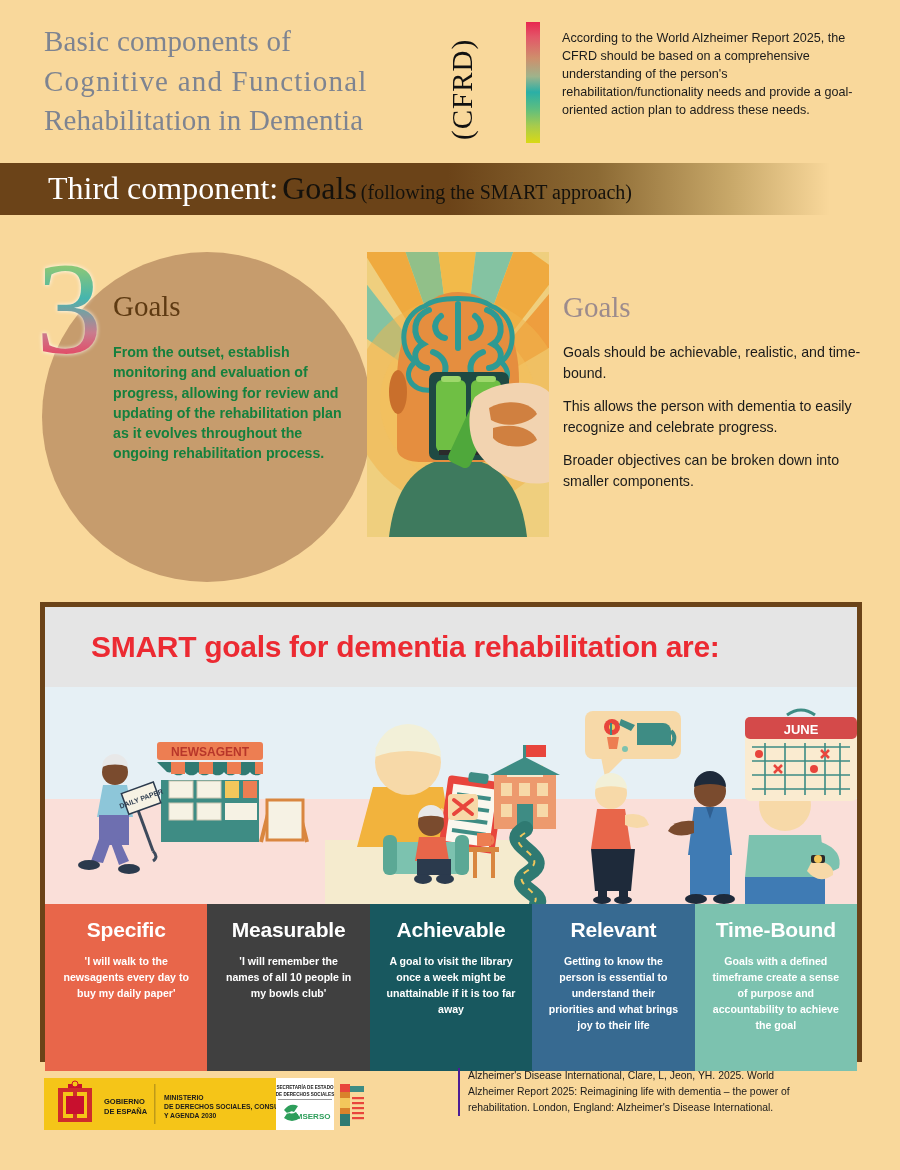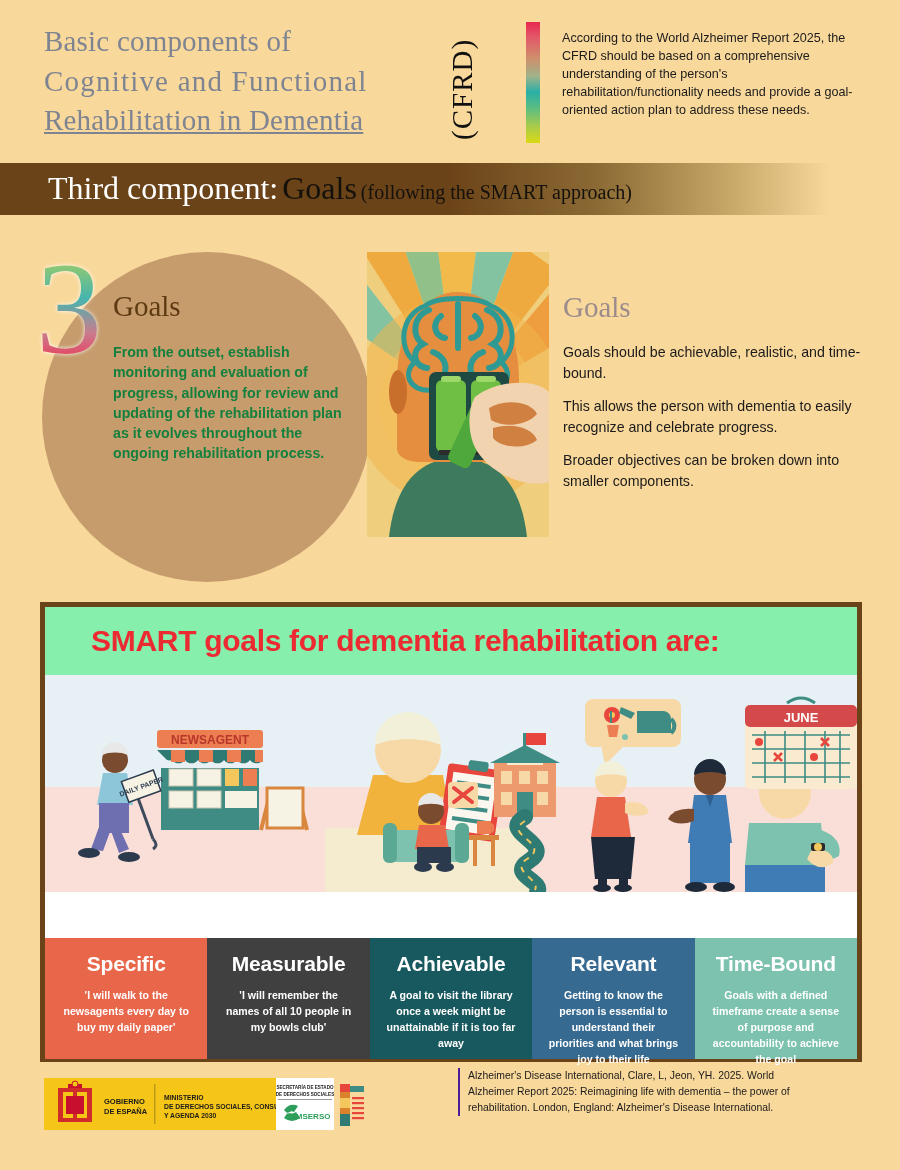--- a/index.html
+++ b/index.html
@@ -15,21 +15,21 @@
   
   .header { position: absolute; left: 0; top: 0; width: 900px; height: 155px; }
   .header-title {
     position: absolute; left: 44px; top: 22px; width: 400px;
     font-family: "Liberation Serif", serif;
     font-size: 29px; line-height: 1.37; color: #7E8491;
     letter-spacing: .2px;
   }
   .header-title .l1 { display:block; }
   .header-title .l2 { display:block; letter-spacing: 1.2px;}
-  .header-title .l3 { display:block;text-decoration:underline; }
+  .header-title .l3 { display:block; }
   .cfrd {
     position: absolute; left: 446px; top: 20px;
     font-family: "Liberation Serif", serif;
     font-size: 29px; color: #111;
     writing-mode: vertical-rl; transform: rotate(180deg);
     letter-spacing: 1px; height: 120px;
   }
   .grad-bar {
     position: absolute; left: 526px; top: 22px; width: 14px; height: 121px;
     background: linear-gradient(to bottom,
@@ -93,27 +93,27 @@
     font-size: 14.2px; line-height: 1.45; color: #1b1b1b;
   }
   .goals-right-p p { margin-bottom: 13px; }
 
   
   .smartbox {
     position: absolute; left: 40px; top: 602px; width: 822px; height: 460px;
     border: 5px solid #6B4318; background: #ffffff;
   }
   .smart-title {
-    height: 68px; display: flex; align-items: center; padding-left: 46px;
-    background: #86efac;
+    height: 80px; display: flex; align-items: center; padding-left: 46px;
+    background: #e5e5e5;
     color: #EC2A32; font-size: 30px; font-weight: bold; letter-spacing: -.3px;
   }
   .smart-illus { position: relative; height: 217px; width: 100%; overflow: hidden; }
   .smart-cols { display: flex; height: 167px; }
-  .smart-col { flex: 1 1 0; padding: 14px 10px 0; text-align: center; color: #fff; margin-top: 46px; }
+  .smart-col { flex: 1 1 0; padding: 14px 10px 0; text-align: center; color: #fff; }
   .smart-col .ttl { font-size: 21px; font-weight: bold; margin-bottom: 11px; letter-spacing: -.2px;}
   .smart-col .desc { font-size: 10.6px; font-weight: bold; line-height: 1.52; padding: 0 6px; }
 
   
   .logos { position: absolute; left: 44px; top: 1078px; width: 320px; height: 58px; }
   .cite {
     position: absolute; left: 458px; top: 1068px; width: 345px;
     font-size: 10.4px; line-height: 1.53; color: #1b1b1b;
     border-left: 2px solid #4c1d95; padding-left: 8px;
   }

